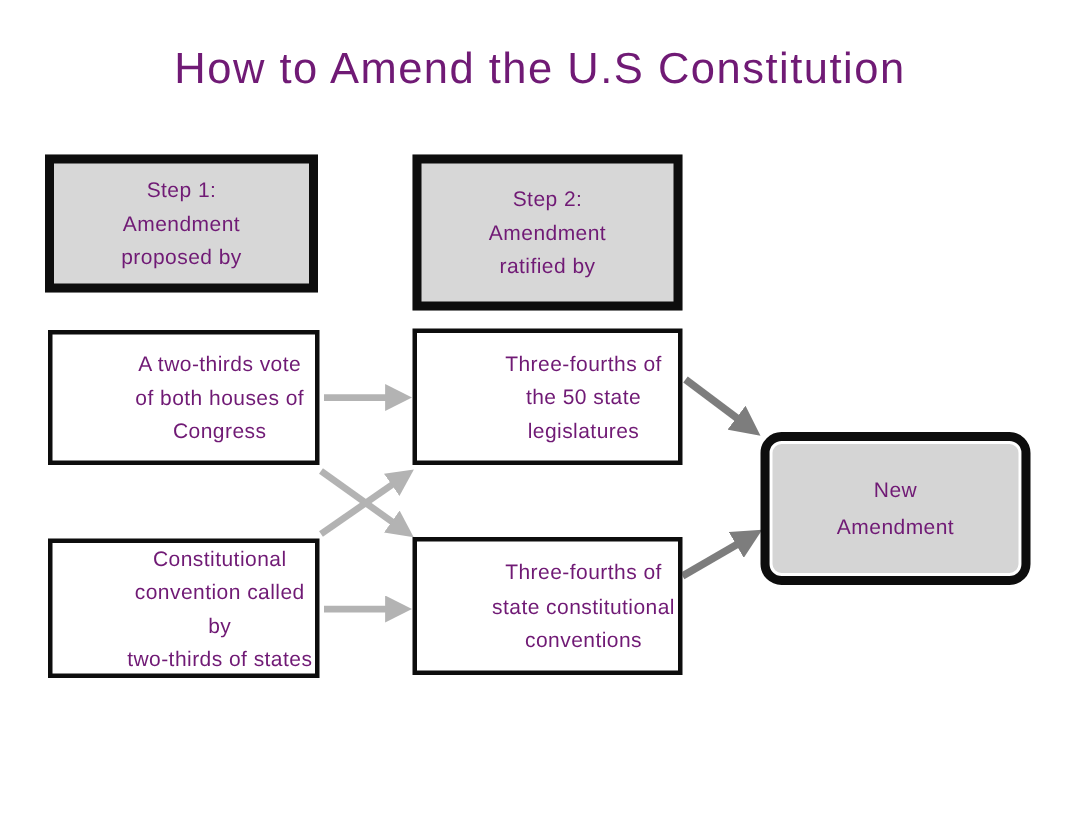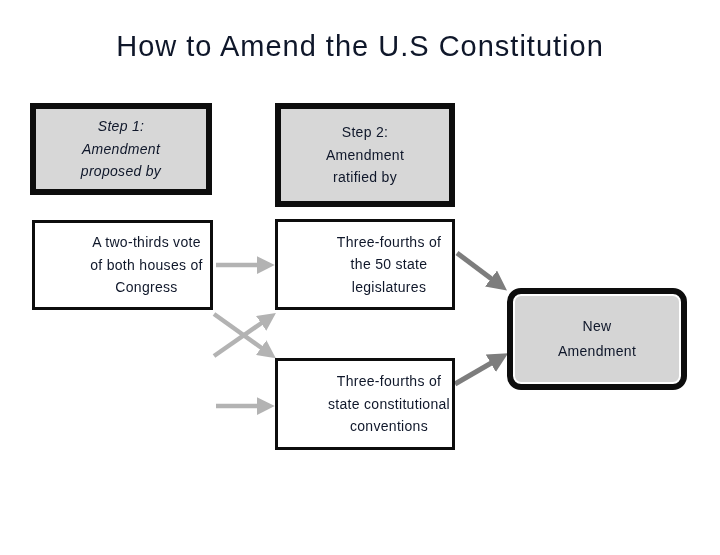--- a/index.html
+++ b/index.html
@@ -42,59 +42,64 @@
   .arrow-layer {
     position: absolute;
     top: 0; left: 0;
     width: 720px; height: 555px;
     pointer-events: none;
   }
 </style>
 </head>
 <body>
 
-<div class="canvas" style="background-color: rgb(255, 255, 255); color: #0f172a;">
+<div class="canvas" style="background-color: rgb(255, 255, 255); color: #701a75;">
 
   <div class="title">How to Amend the U.S Constitution</div>
 
   <svg class="arrow-layer" width="720" height="555" viewBox="0 0 720 555" xmlns="http://www.w3.org/2000/svg">
     <defs>
       <marker id="ah-light" markerWidth="4" markerHeight="4" refX="0.5" refY="2" orient="auto" markerUnits="strokeWidth">
         <path d="M0,0 L4,2 L0,4 Z" fill="#b3b3b3"></path>
       </marker>
       <marker id="ah-dark" markerWidth="4" markerHeight="4" refX="0.5" refY="2" orient="auto" markerUnits="strokeWidth">
         <path d="M0,0 L4,2 L0,4 Z" fill="#7d7d7d"></path>
       </marker>
     </defs>
     <line x1="216" y1="265" x2="259" y2="265" stroke-width="4.5" marker-end="url(#ah-light)" stroke="#b3b3b3"></line>
     <line x1="216" y1="406" x2="259" y2="406" stroke-width="4.5" marker-end="url(#ah-light)" stroke="#b3b3b3"></line>
     <line x1="214" y1="314" x2="263" y2="349" stroke-width="4.5" marker-end="url(#ah-light)" stroke="#b3b3b3"></line>
     <line x1="214" y1="356" x2="263" y2="322" stroke-width="4.5" marker-end="url(#ah-light)" stroke="#b3b3b3"></line>
     <line x1="457" y1="253" x2="493" y2="280" stroke-width="5" marker-end="url(#ah-dark)" stroke="#7d7d7d"></line>
     <line x1="455" y1="384" x2="493" y2="362" stroke-width="5" marker-end="url(#ah-dark)" stroke="#7d7d7d"></line>
   </svg>
 
-  <div class="box header-box" style="left: 30px; top: 103px; width: 182px; height: 92px; background-color: rgb(215, 215, 215); border-color: rgb(13, 13, 13); font-style: italic;">
+  <div class="box header-box" style="left: 30px; top: 103px; width: 182px; height: 92px; background-color: rgb(215, 215, 215); border-color: rgb(13, 13, 13);">
     <span class="box-label">Step 1:
 Amendment
 proposed by</span>
   </div>
 
   <div class="box header-box" style="left: 275px; top: 103px; width: 180px; height: 104px; background-color: rgb(215, 215, 215); border-color: rgb(13, 13, 13);">
     <span class="box-label">Step 2:
 Amendment
 ratified by</span>
   </div>
 
   <div class="box plain-box" style="left: 32px; top: 220px; width: 181px; height: 90px; background-color: rgb(255, 255, 255); border-color: rgb(13, 13, 13);">
     <span class="box-label">A two-thirds vote
 of both houses of
 Congress</span>
   </div>
 
+  <div class="box plain-box" style="left: 32px; top: 359px; width: 181px; height: 93px; background-color: rgb(255, 255, 255); border-color: rgb(13, 13, 13);">
+    <span class="box-label">Constitutional
+convention called by
+two-thirds of states</span>
+  </div>
 
   <div class="box plain-box" style="left: 275px; top: 219px; width: 180px; height: 91px; background-color: rgb(255, 255, 255); border-color: rgb(13, 13, 13);">
     <span class="box-label">Three-fourths of
 the 50 state
 legislatures</span>
   </div>
 
   <div class="box plain-box" style="left: 275px; top: 358px; width: 180px; height: 92px; background-color: rgb(255, 255, 255); border-color: rgb(13, 13, 13);">
     <span class="box-label">Three-fourths of
 state constitutional

